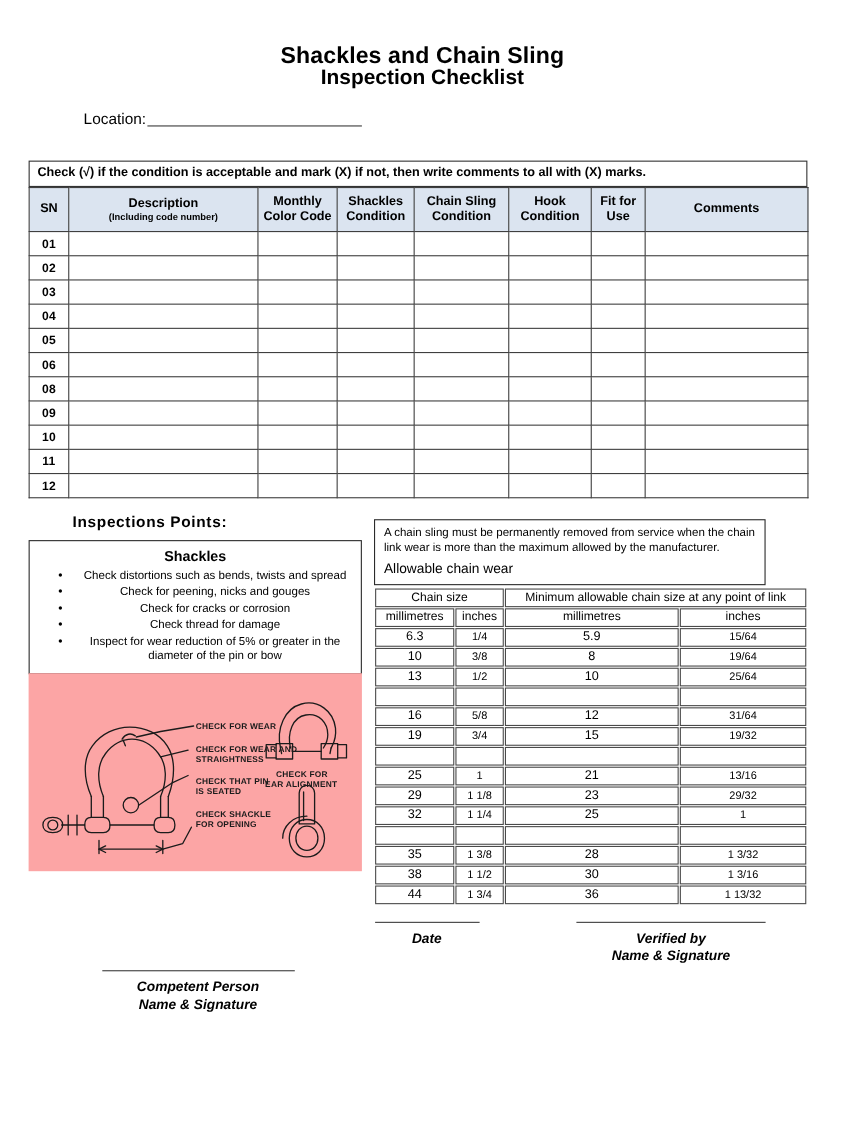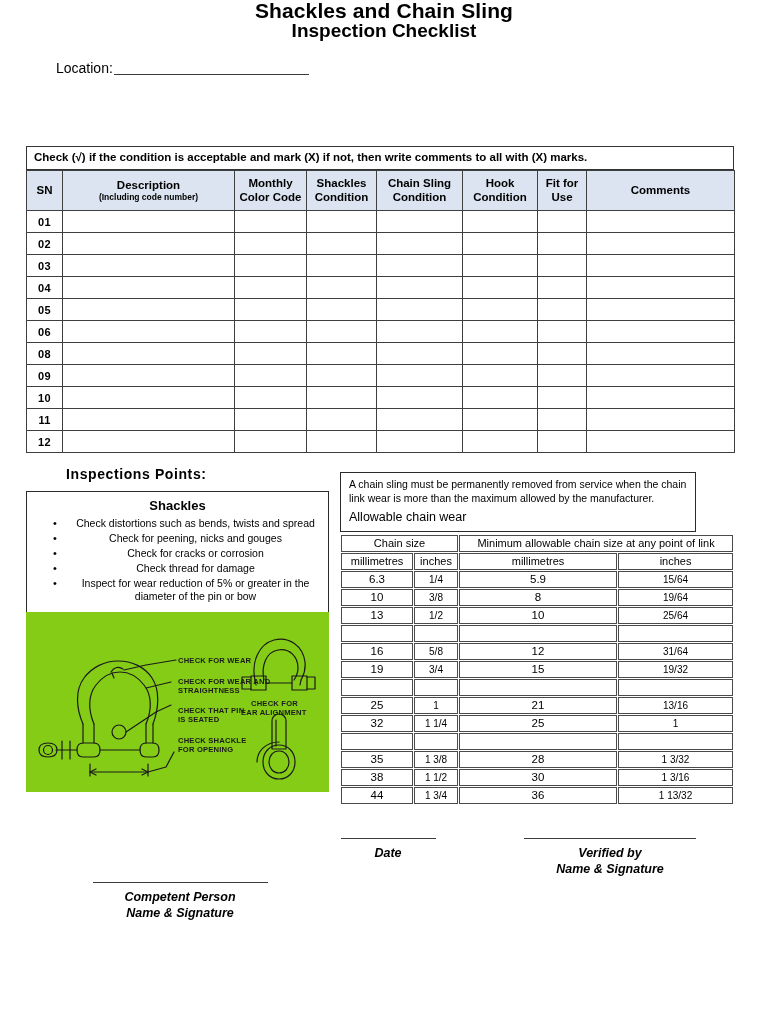--- a/index.html
+++ b/index.html
@@ -10,37 +10,37 @@
   body {
     width: 768px;
     height: 1024px;
     position: relative;
     font-family: "Liberation Sans", sans-serif;
     color: #000000;
     overflow: hidden;
   }
 
   
-  .title-block { text-align: center; }
+  .title-block { text-align: center; padding-top: 40px; }
   .doc-title {
     font-size: 21px;
     font-weight: bold;
     letter-spacing: 0.1px;
     line-height: 1.0;
   }
   .doc-subtitle {
     font-size: 19px;
     font-weight: bold;
     line-height: 1.0;
   }
 
   
   .location-row {
     margin-top: 20px;
-    padding-left: 56px;
+    padding-left: 76px;
     display: flex;
     align-items: flex-end;
     font-size: 14px;
   }
   .location-label { line-height: 1; }
   .location-rule {
     width: 195px;
     border-bottom: 1.5px solid #3a3a3a;
     height: 14px;
     margin-left: 1px;
@@ -143,21 +143,21 @@
     font-size: 11px;
   }
 
   
   .illus {
     position: absolute;
     left: 26px;
     top: 612px;
     width: 303px;
     height: 180px;
-    background: #84cc16;
+    background: #fca5a5;
   }
   .illus svg { display: block; }
 
   
   .chain-note {
     position: absolute;
     left: 340px;
     top: 472px;
     width: 356px;
     border: 1.2px solid #2b2b2b;
@@ -551,20 +551,26 @@
           <td class="c-mm c-blank"></td>
           <td class="c-in c-blank"></td>
         </tr>
         <tr>
           <td class="c-mm">25</td>
           <td class="c-in">1</td>
           <td class="c-mm">21</td>
           <td class="c-in">13/16</td>
         </tr>
         <tr>
+          <td class="c-mm">29</td>
+          <td class="c-in">1 1/8</td>
+          <td class="c-mm">23</td>
+          <td class="c-in">29/32</td>
+        </tr>
+        <tr>
           <td class="c-mm">32</td>
           <td class="c-in">1 1/4</td>
           <td class="c-mm">25</td>
           <td class="c-in">1</td>
         </tr>
         <tr>
           <td class="c-mm c-blank"></td>
           <td class="c-in c-blank"></td>
           <td class="c-mm c-blank"></td>
           <td class="c-in c-blank"></td>

